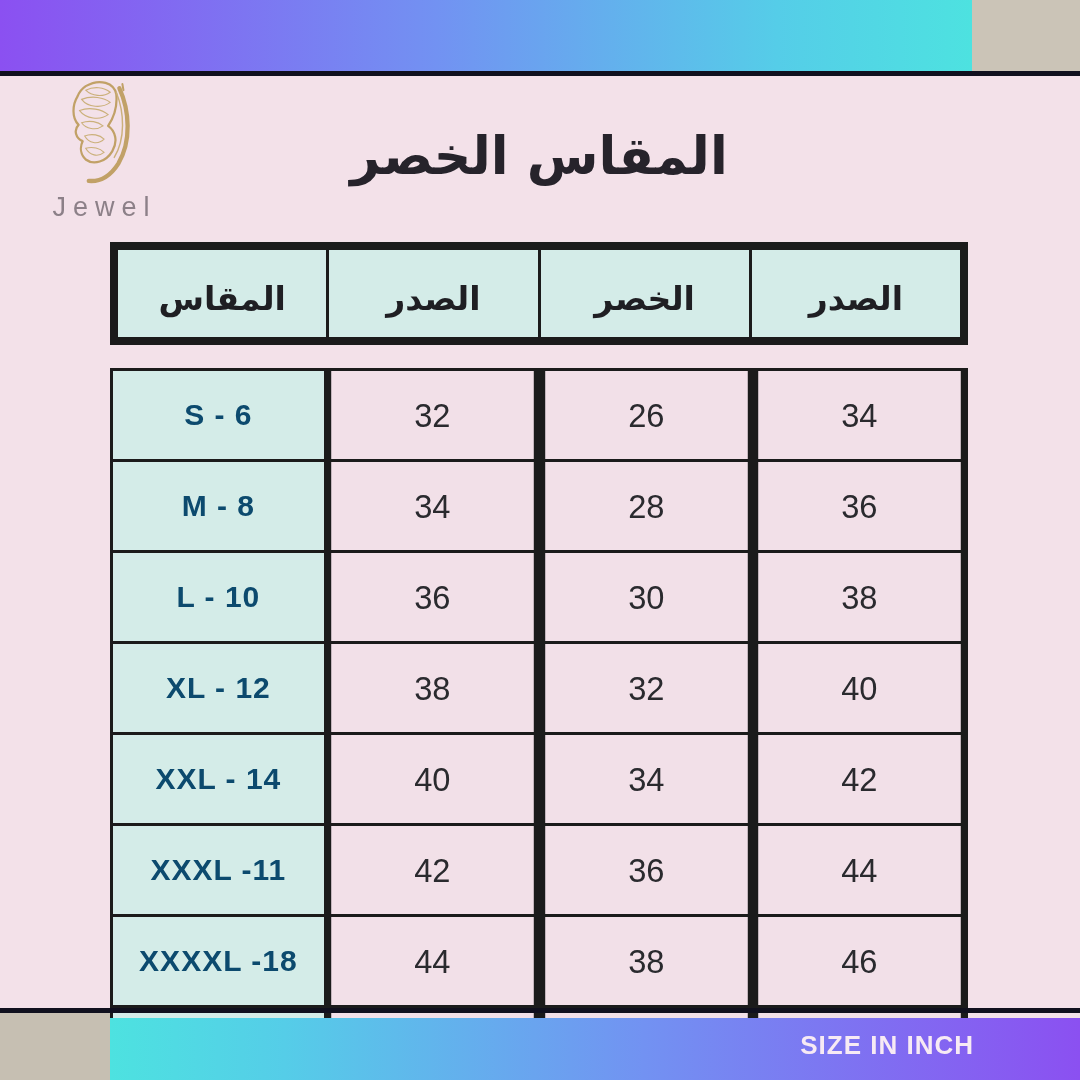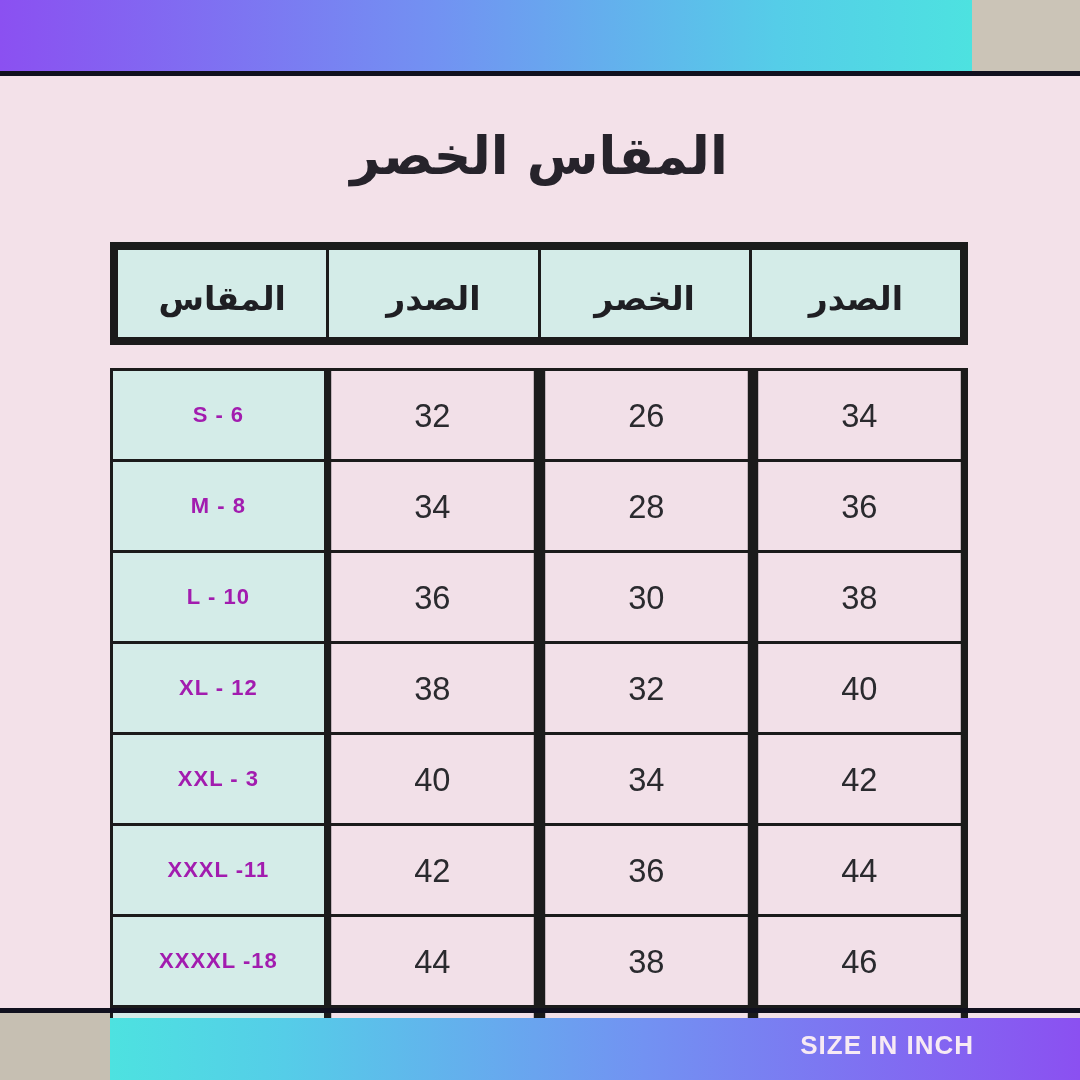--- a/index.html
+++ b/index.html
@@ -75,37 +75,59 @@
     padding-top: 10px; box-sizing: border-box;
   }
   .size-table-body {
     position: absolute; left: 110px; top: 368px; width: 858px;
     box-sizing: border-box; background: #1B1B1B; padding: 3px;
     display: grid; grid-template-columns: repeat(4, 1fr);
     grid-auto-rows: 88px; gap: 3px;
   }
   .cell { display: flex; align-items: center; justify-content: center; }
   .size-cell {
-    background: #D4ECE8; font-weight: bold; font-size: 22px;
-    color: #a21caf; letter-spacing: 1px;
+    background: #D4ECE8; font-weight: bold; font-size: 30px;
+    color: #0c4a6e; letter-spacing: 1px;
   }
   .value-cell {
     background: #F2E0E8; font-size: 34px; color: #2A2A2E;
     transform: scaleX(0.96);
   }
 </style>
 </head>
 <body>
 
 <div class="canvas">
 
   <div class="top-bar"></div>
   <div class="top-beige"></div>
   <div class="divider-top"></div>
 
+  <div class="logo">
+    <span>
+      <svg width="92" height="106" viewBox="0 0 90 104" fill="none">
+
+        <path d="M 30,6 C 44,-2 58,3 60,14 C 61,24 58,36 52,45 C 59,50 62,60 56,70 C 50,80 38,84 30,78 C 25,73 24,66 27,60 C 20,57 18,49 23,44 C 16,37 17,24 22,16 C 24,11 27,8 30,6 Z" stroke="#C1A167" stroke-width="2.2" stroke-linejoin="round"></path>
+
+        <path d="M 63,8 C 73,30 75,60 62,82 C 55,93 45,100 33,99" stroke="#C1A167" stroke-width="4.2" stroke-linecap="round"></path>
+
+        <path d="M 60,12 C 68,32 69,58 58,76" stroke="#CBB07A" stroke-width="1.4" stroke-linecap="round"></path>
+
+        <path d="M 30,10 C 38,6 48,7 54,12 C 47,17 36,16 30,10 Z" stroke="#CBB07A" stroke-width="1.1"></path>
+        <path d="M 26,19 C 36,15 48,17 54,22 C 46,28 32,27 26,19 Z" stroke="#CBB07A" stroke-width="1.1"></path>
+        <path d="M 24,30 C 34,26 46,29 52,34 C 44,40 30,38 24,30 Z" stroke="#CBB07A" stroke-width="1.1"></path>
+        <path d="M 26,42 C 34,39 42,41 47,45 C 40,50 30,48 26,42 Z" stroke="#CBB07A" stroke-width="1.1"></path>
+        <path d="M 29,55 C 36,52 44,54 48,58 C 42,64 33,62 29,55 Z" stroke="#CBB07A" stroke-width="1.1"></path>
+        <path d="M 30,67 C 37,65 44,67 48,71 C 42,76 34,74 30,67 Z" stroke="#CBB07A" stroke-width="1.1"></path>
+
+        <path d="M 66,4 L 67,10" stroke="#C1A167" stroke-width="2" stroke-linecap="round"></path>
+      </svg>
+    </span>
+    <div class="logo-text">Jewel</div>
+  </div>
 
   <div class="title">المقاس الخصر</div>
 
   <div class="size-table-header">
     <div class="header-cell">المقاس</div>
     <div class="header-cell">الصدر</div>
     <div class="header-cell">الخصر</div>
     <div class="header-cell">الصدر</div>
   </div>
 
@@ -119,21 +141,21 @@
       <div class="cell value-cell">28</div>
       <div class="cell value-cell">36</div>
       <div class="cell size-cell">L - 10</div>
       <div class="cell value-cell">36</div>
       <div class="cell value-cell">30</div>
       <div class="cell value-cell">38</div>
       <div class="cell size-cell">XL - 12</div>
       <div class="cell value-cell">38</div>
       <div class="cell value-cell">32</div>
       <div class="cell value-cell">40</div>
-      <div class="cell size-cell">XXL - 3</div>
+      <div class="cell size-cell">XXL - 14</div>
       <div class="cell value-cell">40</div>
       <div class="cell value-cell">34</div>
       <div class="cell value-cell">42</div>
       <div class="cell size-cell">XXXL -11</div>
       <div class="cell value-cell">42</div>
       <div class="cell value-cell">36</div>
       <div class="cell value-cell">44</div>
       <div class="cell size-cell">XXXXL -18</div>
       <div class="cell value-cell">44</div>
       <div class="cell value-cell">38</div>

